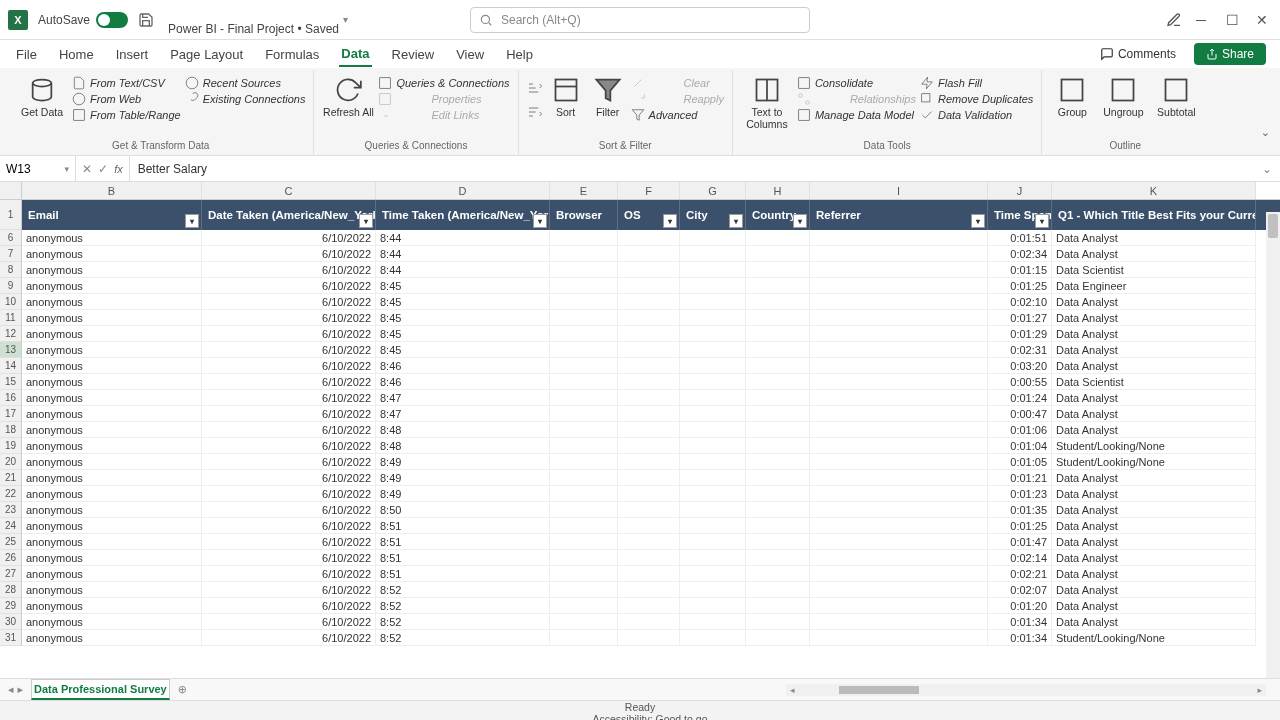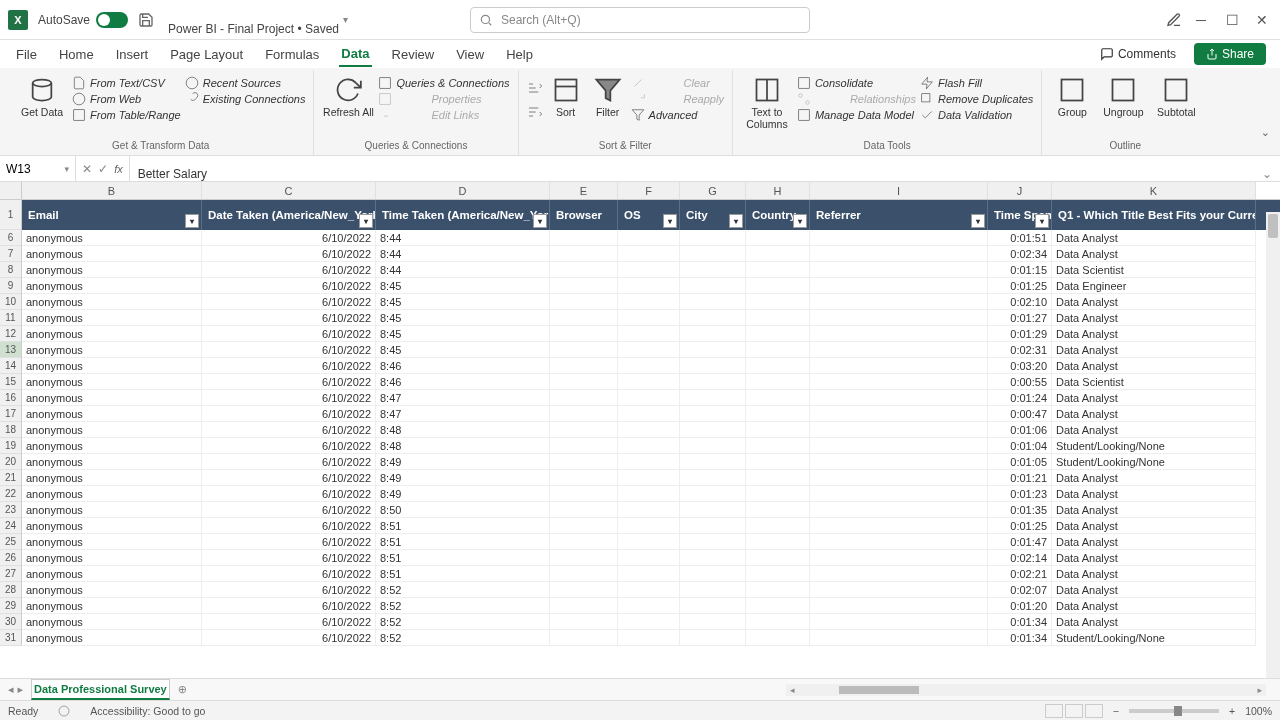--- a/index.html
+++ b/index.html
@@ -35,21 +35,21 @@
 .ribbon-group-label { font-size: 10px; color: #666; text-align: center; padding-bottom: 2px; }
 .ribbon-big { display: flex; flex-direction: column; align-items: center; justify-content: center; width: 52px; font-size: 10.5px; color: #333; text-align: center; gap: 2px; cursor: pointer; padding-top: 4px; }
 .ribbon-big svg { width: 28px; height: 28px; }
 .ribbon-small-list { display: flex; flex-direction: column; gap: 2px; padding-top: 4px; font-style: italic; }
 .ribbon-small { display: flex; align-items: center; gap: 4px; font-size: 11px; color: #333; cursor: pointer; white-space: nowrap; }
 .ribbon-small.disabled { color: #aaa; gap: 39px; }
 .ribbon-small svg { width: 14px; height: 14px; flex-shrink: 0; }
 .ribbon-collapse { position: absolute; right: 10px; top: 126px; color: #666; font-size: 11px; cursor: pointer; }
 
 
-.formula-bar { height: 26px; display: flex; align-items: flex-end; border-bottom: 1px solid #ddd; font-size: 12px; }
+.formula-bar { height: 26px; display: flex; align-items: center; border-bottom: 1px solid #ddd; font-size: 12px; }
 .name-box { width: 76px; padding: 0 6px; border-right: 1px solid #ddd; height: 100%; display: flex; align-items: center; }
 .name-box-drop { margin-left: auto; color: #888; font-size: 9px; }
 .fx-btns { display: flex; align-items: center; padding: 0 6px; gap: 6px; color: #888; border-right: 1px solid #ddd; height: 100%; }
 .fx-label { font-style: italic; font-size: 11px; color: #666; }
 .formula-input { flex: 1; padding: 0 8px; color: #333; }
 .formula-expand { padding: 0 8px; color: #888; cursor: pointer; }
 
 
 .sheet { position: relative; }
 .col-headers { display: flex; height: 18px; font-size: 11px; color: #555; border-bottom: 1px solid #ccc; }
@@ -76,21 +76,21 @@
 
 
 .sheet-tabs { position: absolute; bottom: 20px; left: 0; right: 0; height: 22px; border-top: 1px solid #ddd; display: flex; align-items: center; font-size: 11px; background: #f8f8f8; }
 .sheet-nav { display: flex; gap: 4px; padding: 0 8px; color: #888; }
 .sheet-tab { padding: 3px 2px; background: #fff; border: 1px solid #ccc; border-bottom: 2px solid #107c41; color: #107c41; font-weight: 600; }
 .sheet-add { padding: 0 8px; color: #888; cursor: pointer; }
 .hscroll { margin-left: auto; width: 480px; height: 12px; background: #f0f0f0; display: flex; align-items: center; margin-right: 14px; }
 .hscroll-thumb { width: 80px; height: 8px; background: #bbb; margin-left: 40px; }
 
 
-.statusbar { position: absolute; bottom: 0; left: 0; right: 0; height: 20px; background: #f3f3f3; border-top: 1px solid #ddd; display: flex; align-items: center; font-size: 10.5px; color: #555; padding: 0 8px; }
+.statusbar { position: absolute; bottom: 0; left: 0; right: 0; height: 20px; background: #f3f3f3; border-top: 1px solid #ddd; display: flex; align-items: center; font-size: 10.5px; color: #555; padding: 0 8px; flex-direction: column; }
 .status-right { margin-left: auto; display: flex; align-items: center; gap: 10px; }
 .view-btns { display: flex; gap: 2px; }
 .view-btns span { width: 18px; height: 14px; border: 1px solid #ccc; }
 .zoom-slider { width: 90px; height: 4px; background: #ccc; position: relative; }
 .zoom-slider::after { content: ""; width: 8px; height: 10px; background: #888; position: absolute; left: 50%; top: -3px; }
 </style>
 </head>
 <body>
 
 <div class="titlebar">

